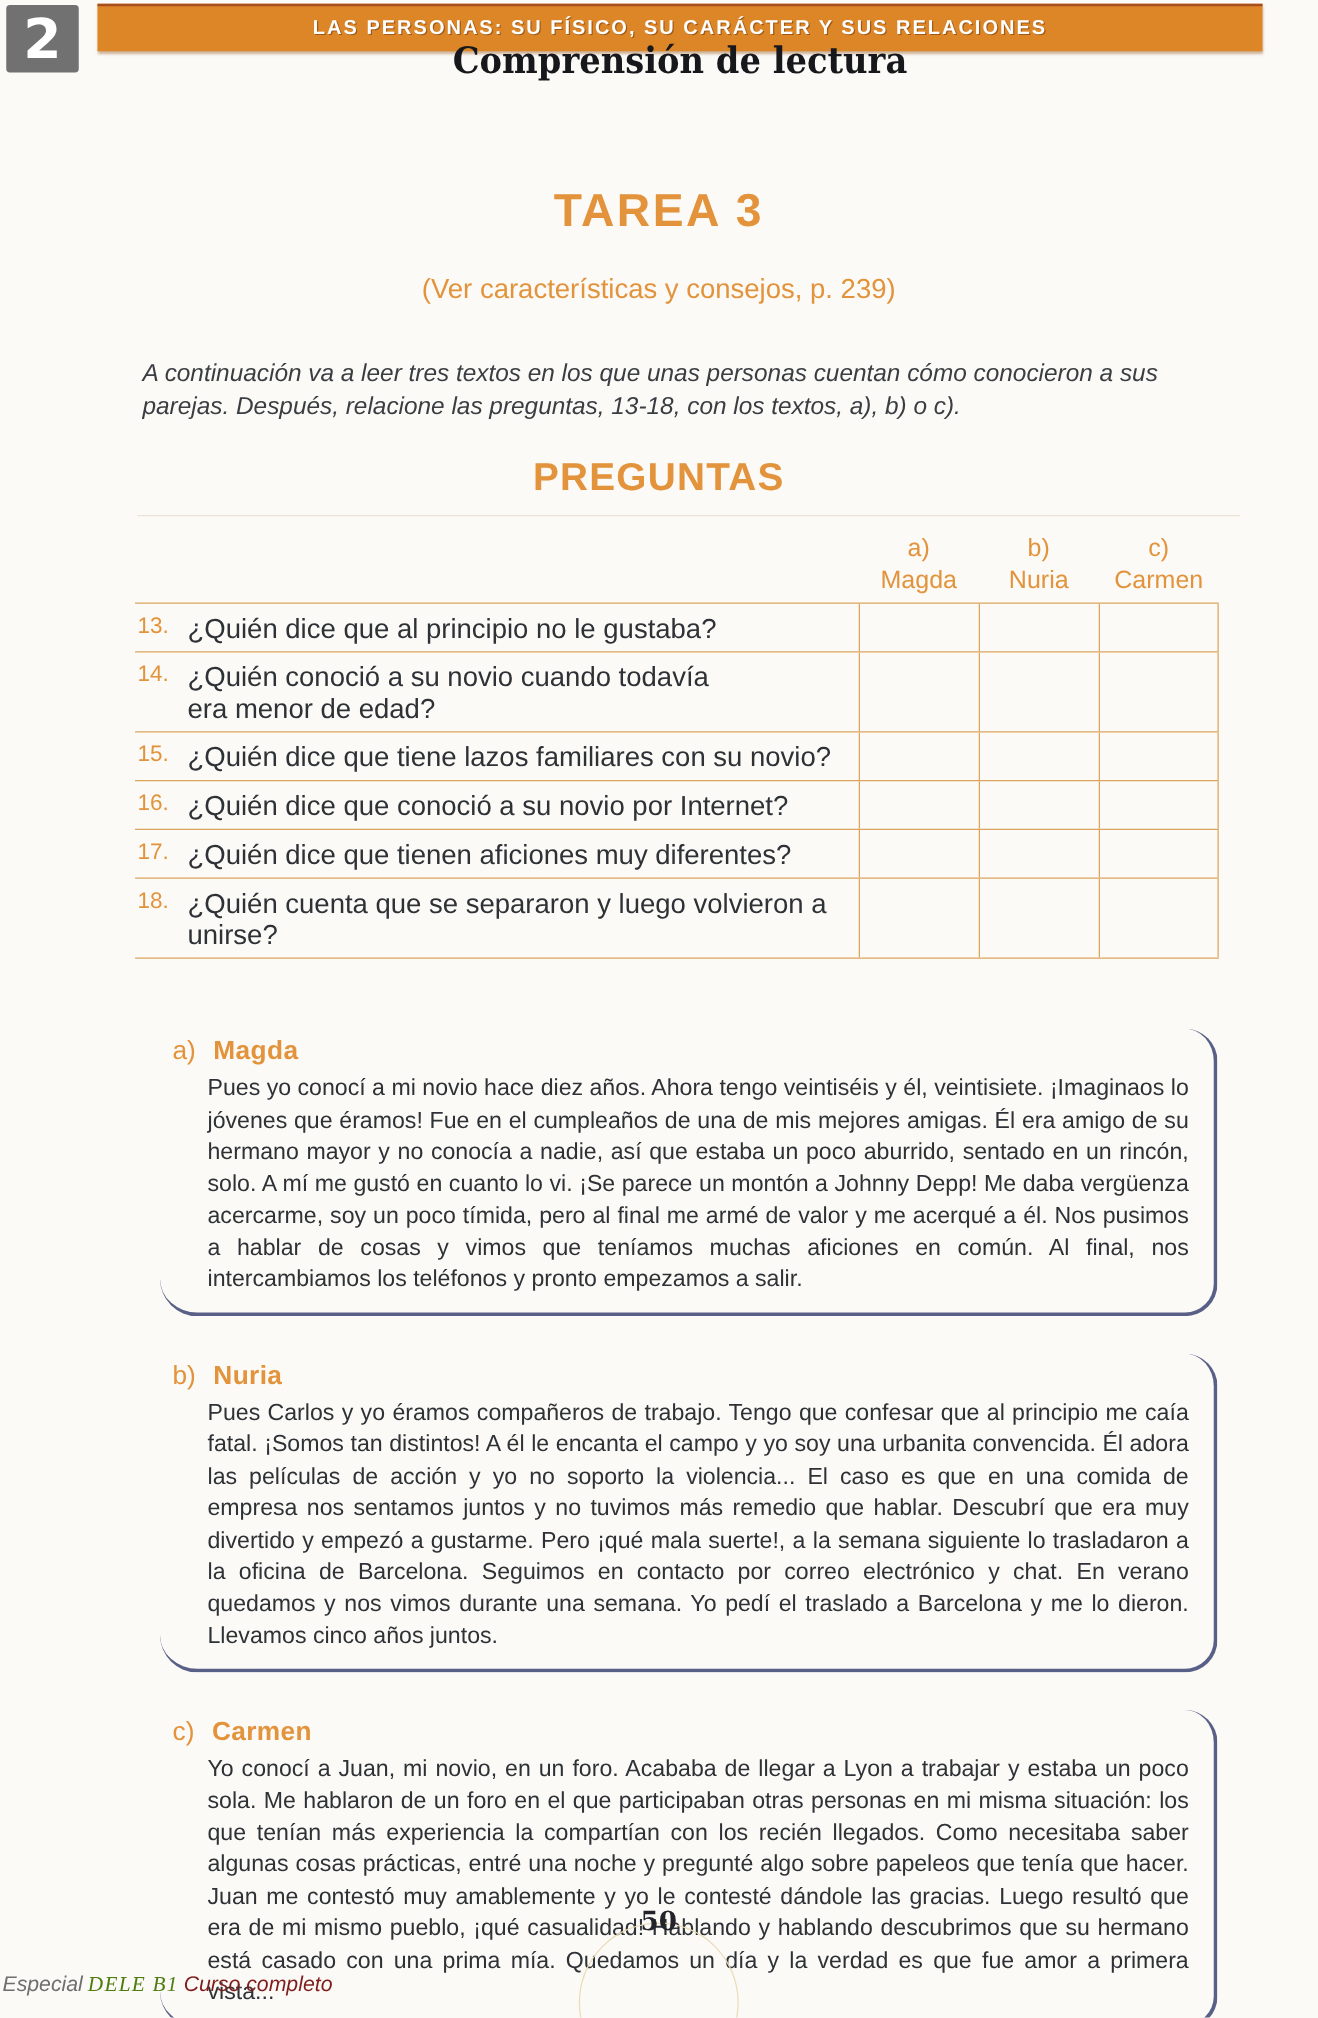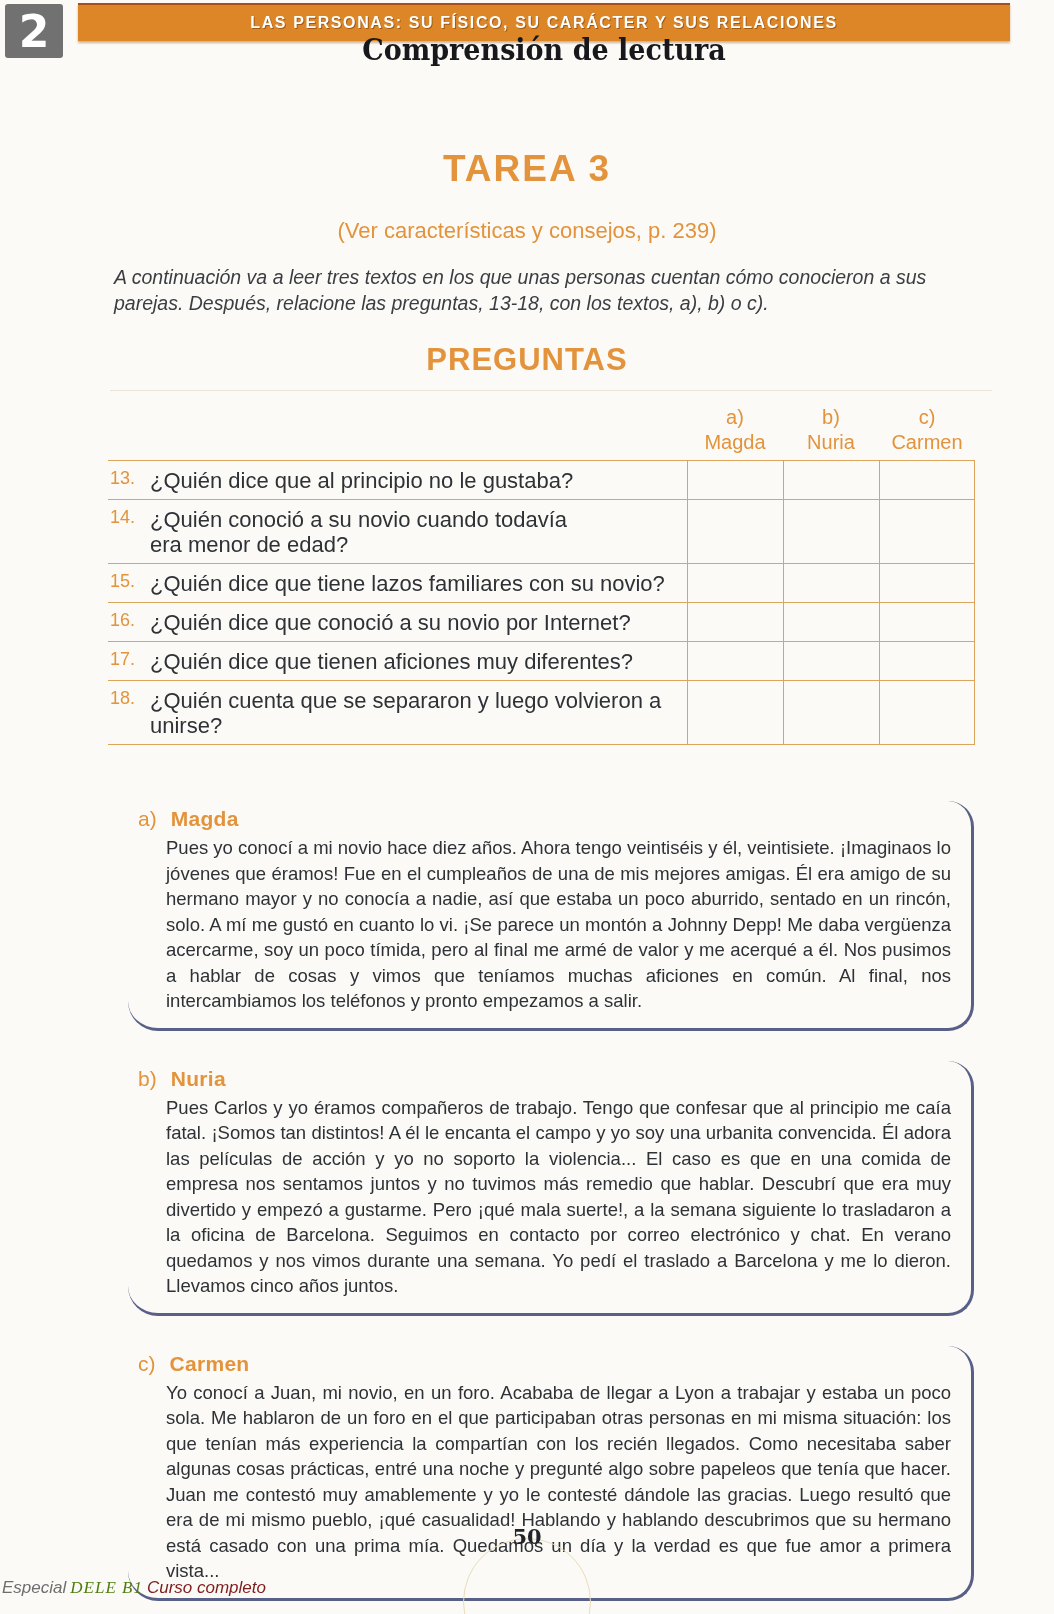--- a/index.html
+++ b/index.html
@@ -54,21 +54,21 @@
   .content{padding-top:148px;}
   .task-title{
     margin:0;text-align:center;
     color:var(--accent);font-size:37px;font-weight:bold;letter-spacing:2px;
   }
   .task-subtitle{
     margin-top:28px;text-align:center;
     color:var(--accent);font-size:22px;
   }
   .instructions{
-    margin:20px 68px 0 114px;
+    margin:42px 68px 0 114px;
     font-style:italic;font-size:19.5px;line-height:26px;color:#3A3E42;
   }
   .questions-title{
     margin:26px 0 0 0;text-align:center;
     color:var(--accent);font-size:31px;font-weight:bold;letter-spacing:1px;
   }
   .dashed-rule{
     margin:12px 62px 0 110px;height:0;
     border-top:1px solid #E9E4D6;
   }

